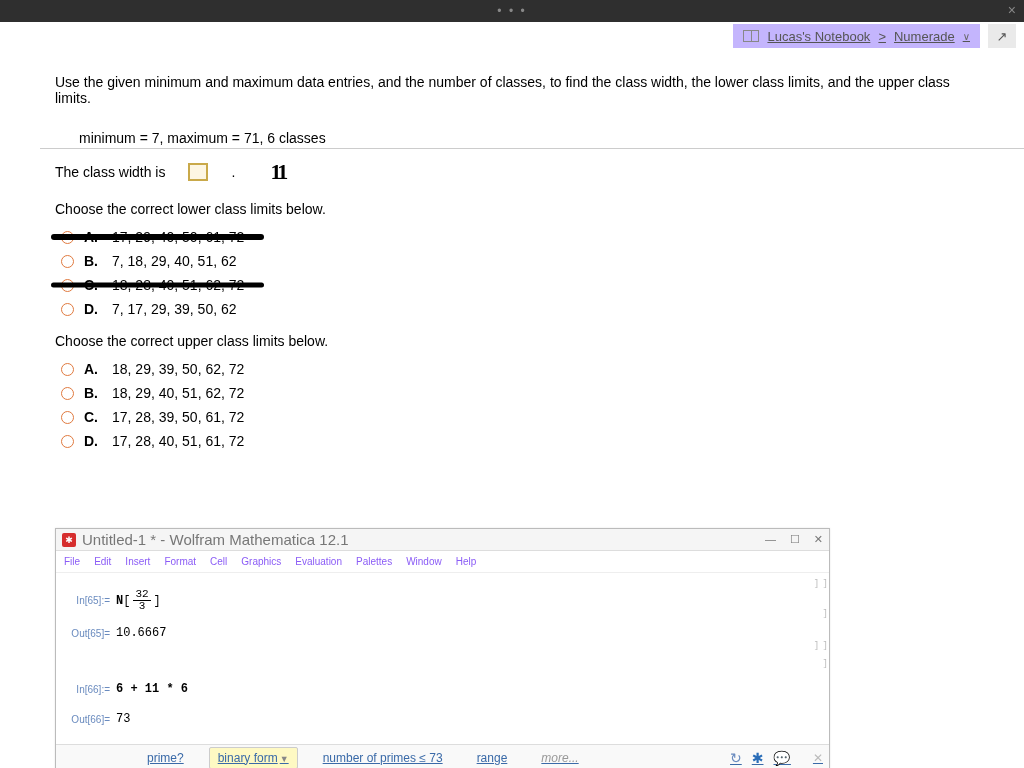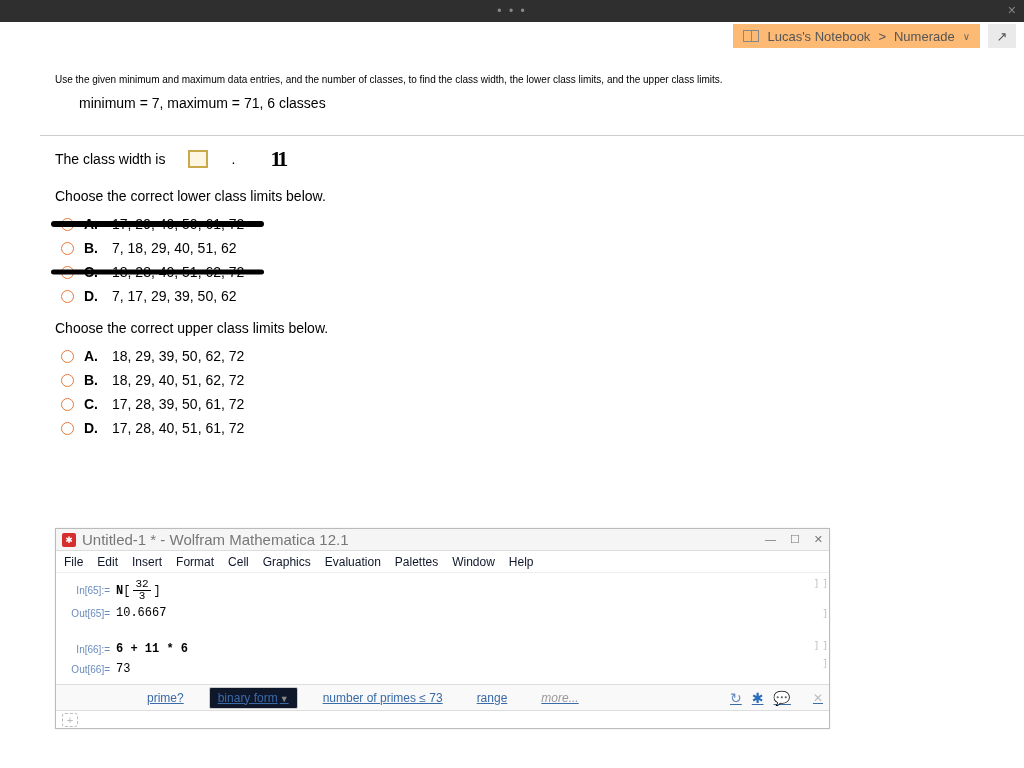--- a/index.html
+++ b/index.html
@@ -1,28 +1,28 @@
 <!DOCTYPE html>
 <html><head>
 <meta charset="utf-8">
 <style>
   * { box-sizing: border-box; margin: 0; padding: 0; }
   body { font-family: Arial, Helvetica, sans-serif; font-size: 14px; background: #fff; width: 1024px; height: 768px; overflow: hidden; position: relative; }
   .titlebar { background: #2f2f2f; height: 22px; width: 100%; position: relative; }
   .titlebar-dots { position: absolute; left: 50%; top: 50%; transform: translate(-50%,-50%); color: #888; font-size: 12px; letter-spacing: 2px; }
   .titlebar-close { position: absolute; right: 8px; top: 2px; color: #888; font-size: 14px; cursor: pointer; }
   .breadcrumb-bar { height: 28px; display: flex; justify-content: flex-end; align-items: center; padding-right: 8px; gap: 8px; }
-  .breadcrumb { background: #fdba74; height: 24px; display: flex; align-items: center; padding: 0 10px; gap: 8px; color: #555; font-size: 13px; }
+  .breadcrumb { background: #c4b5fd; height: 24px; display: flex; align-items: center; padding: 0 10px; gap: 8px; color: #555; font-size: 13px; text-decoration: underline; }
   .book-icon { width: 16px; height: 12px; border: 1px solid #888; position: relative; display: inline-block; }
   .book-icon::before { content: ""; position: absolute; left: 50%; top: 0; bottom: 0; width: 1px; background: #888; }
   .chev { font-size: 10px; color: #666; }
   .expand-btn { background: #eaeaea; width: 28px; height: 24px; display: flex; align-items: center; justify-content: center; font-size: 13px; color: #555; }
   .content { padding: 24px 40px 0 55px; }
-  .problem-statement { font-size: 10px; margin-bottom: 10px; }
-  .given { padding-left: 24px; margin-bottom: 24px; }
+  .problem-statement { font-size: 14px; margin-bottom: 24px; }
+  .given { padding-left: 24px; margin-bottom: 2px; }
   .hr { border-top: 1px solid #ccc; margin-bottom: 10px; margin-left: -15px; margin-right: -40px; }
   .class-width-line { display: flex; align-items: center; gap: 23px; margin-bottom: 16px; }
   .input-box { width: 20px; height: 18px; border: 2px solid #c9a94a; background: #fdf6e3; }
   .handwritten { font-family: "Comic Sans MS", cursive; font-weight: bold; font-size: 22px; margin-left: 12px; letter-spacing: -3px; }
   .question { margin-bottom: 12px; }
   .option-row { display: flex; align-items: center; gap: 10px; margin: 8px 0 8px 6px; position: relative; }
   .radio { width: 13px; height: 13px; border: 1.5px solid #e07a3f; border-radius: 50%; flex-shrink: 0; }
   .opt-label { font-weight: bold; width: 18px; }
   .strike { position: absolute; left: -10px; right: 720px; height: 6px; background: #000; top: 50%; transform: translateY(-50%); border-radius: 3px; }
   .strike.wavy { height: 5px; }
@@ -30,33 +30,33 @@
 
   
   .mwin { position: absolute; left: 55px; top: 528px; width: 775px; border: 1px solid #bbb; background: #fff; box-shadow: 0 0 2px rgba(0,0,0,0.1); }
   .mwin-title { height: 22px; background: #f5f5f5; display: flex; align-items: center; padding: 0 6px; gap: 6px; border-bottom: 1px solid #ddd; position: relative; }
   .mwin-icon { width: 14px; height: 14px; background: #d62e2e; border-radius: 2px; display: flex; align-items: center; justify-content: center; color: #fff; font-size: 9px; }
   .mwin-title-text { color: #777; font-size: 15px; }
   .mwin-ctrls { position: absolute; right: 6px; display: flex; gap: 14px; color: #777; font-size: 11px; }
   .mwin-ctrl { cursor: pointer; }
   .mwin-notif { position: absolute; right: 110px; top: -6px; }
   .bell { width: 14px; height: 14px; background: #d62e2e; border-radius: 50% 50% 45% 45%; position: relative; }
-  .mwin-menu { height: 22px; display: flex; align-items: center; gap: 14px; padding: 0 8px; font-size: 12px; color: #0f172a; border-bottom: 1px solid #eee; }
+  .mwin-menu { height: 22px; display: flex; align-items: center; gap: 14px; padding: 0 8px; font-size: 10px; color: #8b5cf6; border-bottom: 1px solid #eee; }
   .mwin-menu span { cursor: pointer; }
   .mwin-body { padding: 4px 8px 4px 14px; font-family: "Courier New", monospace; font-size: 12px; position: relative; }
-  .cell-row { display: flex; align-items: center; margin: 2px 0; min-height: 18px; }
+  .cell-row { display: flex; align-items: center; margin: 12px 0; min-height: 18px; }
   .cell-label { color: #6a8bbf; font-size: 10px; width: 46px; font-family: Arial; text-align: right; padding-right: 6px; flex-shrink:0; }
   .cell-content { color: #000; }
   .frac { display: inline-flex; flex-direction: column; align-items: center; vertical-align: middle; margin: 0 3px; font-size: 11px; line-height: 1; }
   .frac .num { border-bottom: 1px solid #000; padding: 0 2px; }
   .frac .den { padding: 0 2px; }
   .bracket-row { display: flex; align-items: center; }
   .mwin-suggest { height: 26px; border-top: 1px solid #ddd; background: #f9f9f9; display: flex; align-items: center; padding: 0 6px; gap: 16px; font-size: 12px; color: #3a6aa8; position: relative; text-decoration: underline; }
   .sug-btn { padding: 3px 8px; border: 1px solid transparent; cursor: pointer; white-space: nowrap; }
-  .sug-btn.box { border: 1px solid #ccc; background: #0f172a; border-radius: 2px; }
+  .sug-btn.box { border: 1px solid #ccc; background: #fef9c3; border-radius: 2px; }
   .sug-drop { font-size: 9px; margin-left: 2px; color: #888; }
   .sug-more { color: #999; font-style: italic; }
   .sug-icons { margin-left: auto; display: flex; gap: 10px; align-items: center; color: #6a8bbf; }
   .sug-icon { cursor: pointer; font-size: 14px; }
   .sug-close { color: #bbb; cursor: pointer; margin-left: 6px; }
   .mwin-footer { height: 18px; border-top: 1px solid #ddd; display: flex; align-items: center; padding: 0 6px; }
   .add-cell { width: 16px; height: 14px; border: 1px dashed #bbb; border-radius: 3px; color: #bbb; font-size: 11px; display: flex; align-items: center; justify-content: center; cursor: pointer; }
   .rb { position: absolute; right: 2px; color: #bcbcbc; font-size: 9px; letter-spacing: -1px; }
   .rb.r1 { top: 6px; }
   .rb.r2 { top: 36px; }

